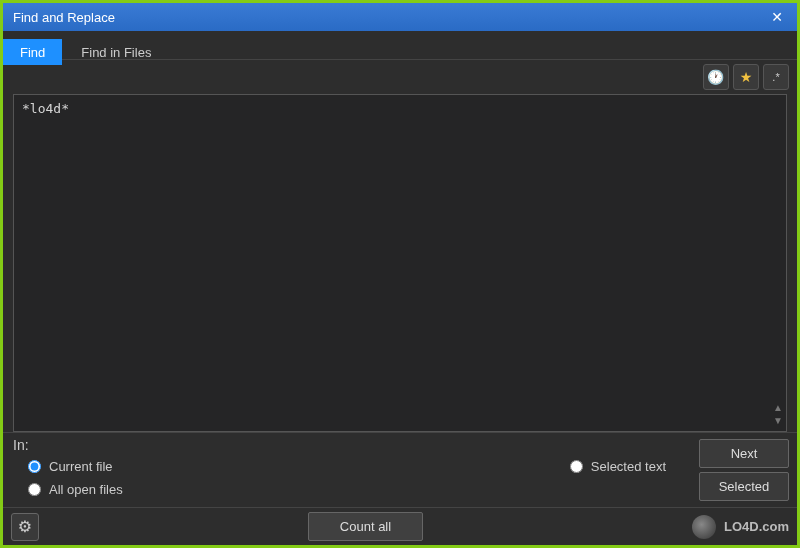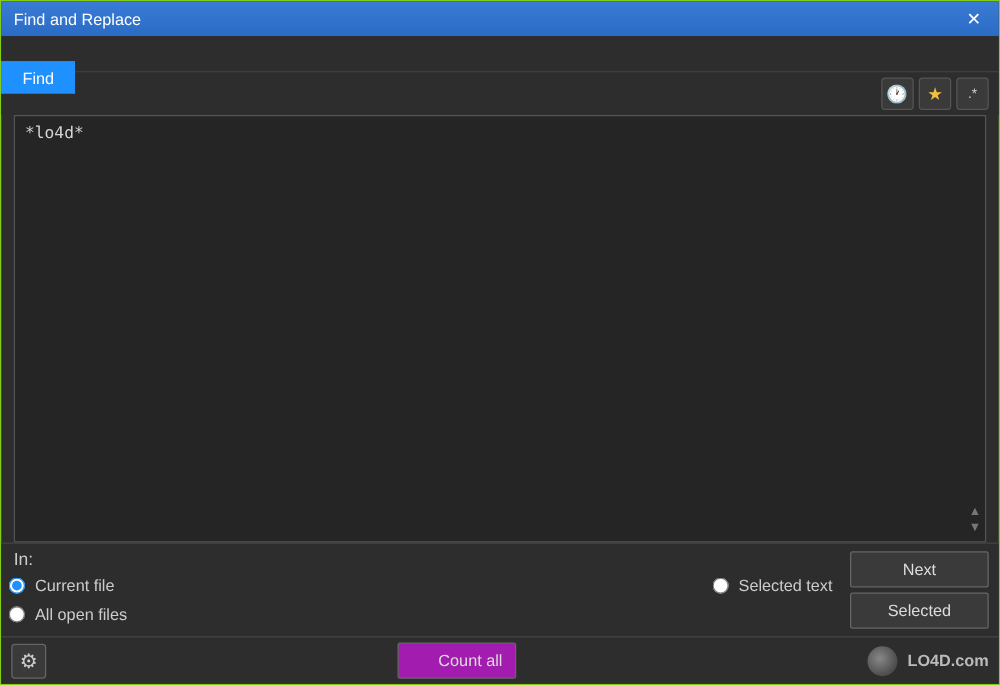--- a/index.html
+++ b/index.html
@@ -11,21 +11,21 @@
       width: 800px;
       height: 548px;
       font-family: 'Segoe UI', Arial, sans-serif;
       font-size: 13px;
     }
 
     .dialog {
       width: 800px;
       height: 548px;
       background: #2d2d2d;
-      border: 1px solid #84cc16;
+      border: 3px solid #84cc16;
       display: flex;
       flex-direction: column;
       position: relative;
     }
 
     .title-bar {
       background: linear-gradient(to bottom, #3a7bd5, #2a6bc5);
       color: #fff;
       padding: 6px 10px;
       display: flex;
@@ -59,21 +59,21 @@
     .tab {
       padding: 5px 16px;
       color: #ccc;
       cursor: pointer;
       border: 1px solid transparent;
       border-bottom: none;
       margin-right: 2px;
       font-size: 13px;
       background: transparent;
       position: relative;
-      top: 18px;
+      top: 6px;
     }
 
     .tab.active {
       background: #1e90ff;
       color: #fff;
       border-color: #1e90ff;
       border-bottom-color: #1e90ff;
     }
 
     .toolbar {
@@ -149,21 +149,21 @@
       border-top: 1px solid #444;
     }
 
     .in-label {
       color: #ccc;
       padding: 4px 10px 2px 10px;
       font-size: 14px;
     }
 
     .action-btn {
-      width: 111px;
+      width: 90px;
       padding: 6px 10px;
       background: #3a3a3a;
       border: 1px solid #666;
       color: #ddd;
       cursor: pointer;
       font-size: 13px;
       text-align: center;
       border-radius: 2px;
     }
 
@@ -183,21 +183,21 @@
       flex-direction: column;
       gap: 4px;
       padding: 6px 8px;
       justify-content: flex-start;
     }
 
     .radio-row {
       display: flex;
       align-items: center;
       gap: 8px;
-      padding: 4px 6px;
+      padding: 4px 25px;
       color: #ccc;
     }
 
     .radio-row input[type="radio"] {
       accent-color: #1e90ff;
     }
 
     .radio-label {
       font-size: 13px;
       color: #ccc;
@@ -246,43 +246,44 @@
       display: inline-block;
     }
 
     .logo-text {
       font-weight: bold;
       font-size: 13px;
       color: #bbb;
     }
 
     .count-btn {
-      width: 95px;
+      width: 115px;
       padding: 6px 10px;
-      background: #a21caf;
+      background: #404040;
       border: 1px solid #666;
       color: #ddd;
       cursor: pointer;
       font-size: 13px;
-      text-align: right;
+      text-align: center;
       border-radius: 2px;
     }
   </style>
 </head>
 <body>
 
 <div class="dialog">
 
   <div class="title-bar">
     <span class="title-bar-text">Find and Replace</span>
     <button class="close-btn">✕</button>
   </div>
 
   <div class="tab-bar">
     <div class="tab active">Find</div>
+    <div class="tab">Find in Files</div>
   </div>
 
   <div class="toolbar">
     <button class="toolbar-btn" title="History">
       <span style="font-size:14px;">🕐</span>
     </button>
     <button class="toolbar-btn star" title="Bookmarks">
       <span>★</span>
     </button>
     <button class="toolbar-btn" title="Regular Expression">

